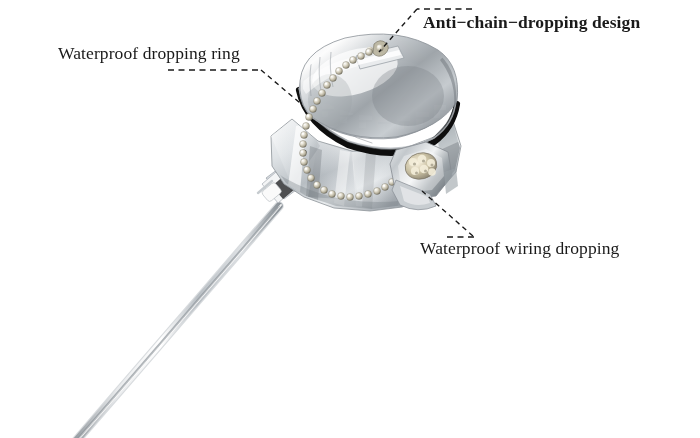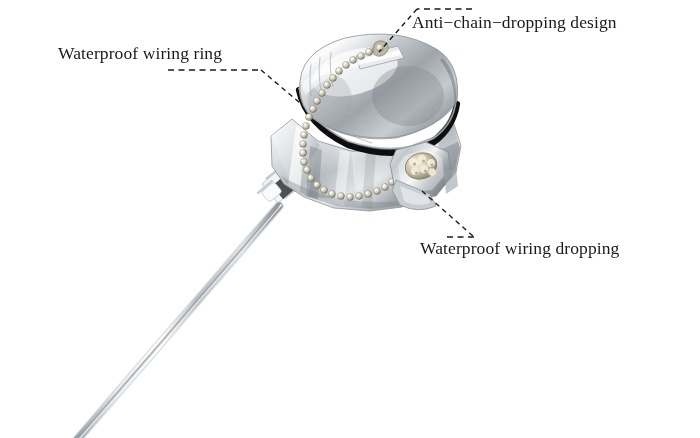--- a/index.html
+++ b/index.html
@@ -30,21 +30,21 @@
     color: #1a1a1a;
     font-family: "Liberation Serif", "DejaVu Serif", serif;
     font-size: 17.5px;
     font-weight: 400;
     letter-spacing: 0.1px;
     white-space: nowrap;
     line-height: 1;
     -webkit-font-smoothing: antialiased;
   }
   #label-sealing-ring { left: 58px; top: 45px; }
-  #label-anti-chain   { left: 412px; top: 14px; }
+  #label-anti-chain   { left: 423px; top: 14px; font-weight: bold; }
   #label-wiring       { left: 420px; top: 240px; }
 </style>
 </head>
 <body>
 
 <div id="stage">
 
   <svg id="figure-svg" viewBox="0 0 700 438">
     <defs>
 
@@ -364,19 +364,19 @@
       <path d="M261,70 L300,103" stroke-dasharray="5 4"></path>
 
       <path d="M472,9 L417,9" stroke-dasharray="6 4.5"></path>
       <path d="M417,9 L379,52" stroke-dasharray="5 4"></path>
 
       <path d="M422,191 L474,237" stroke-dasharray="5 4"></path>
       <path d="M474,237 L446,237" stroke-dasharray="6 4.5"></path>
     </g>
   </svg>
 
-  <div class="callout-label" id="label-sealing-ring">Waterproof wiring ring</div>
+  <div class="callout-label" id="label-sealing-ring">Waterproof dropping ring</div>
 
   <div class="callout-label" id="label-anti-chain">Anti−chain−dropping design</div>
 
   <div class="callout-label" id="label-wiring">Waterproof wiring dropping</div>
 
 </div>
 
 </body></html>

